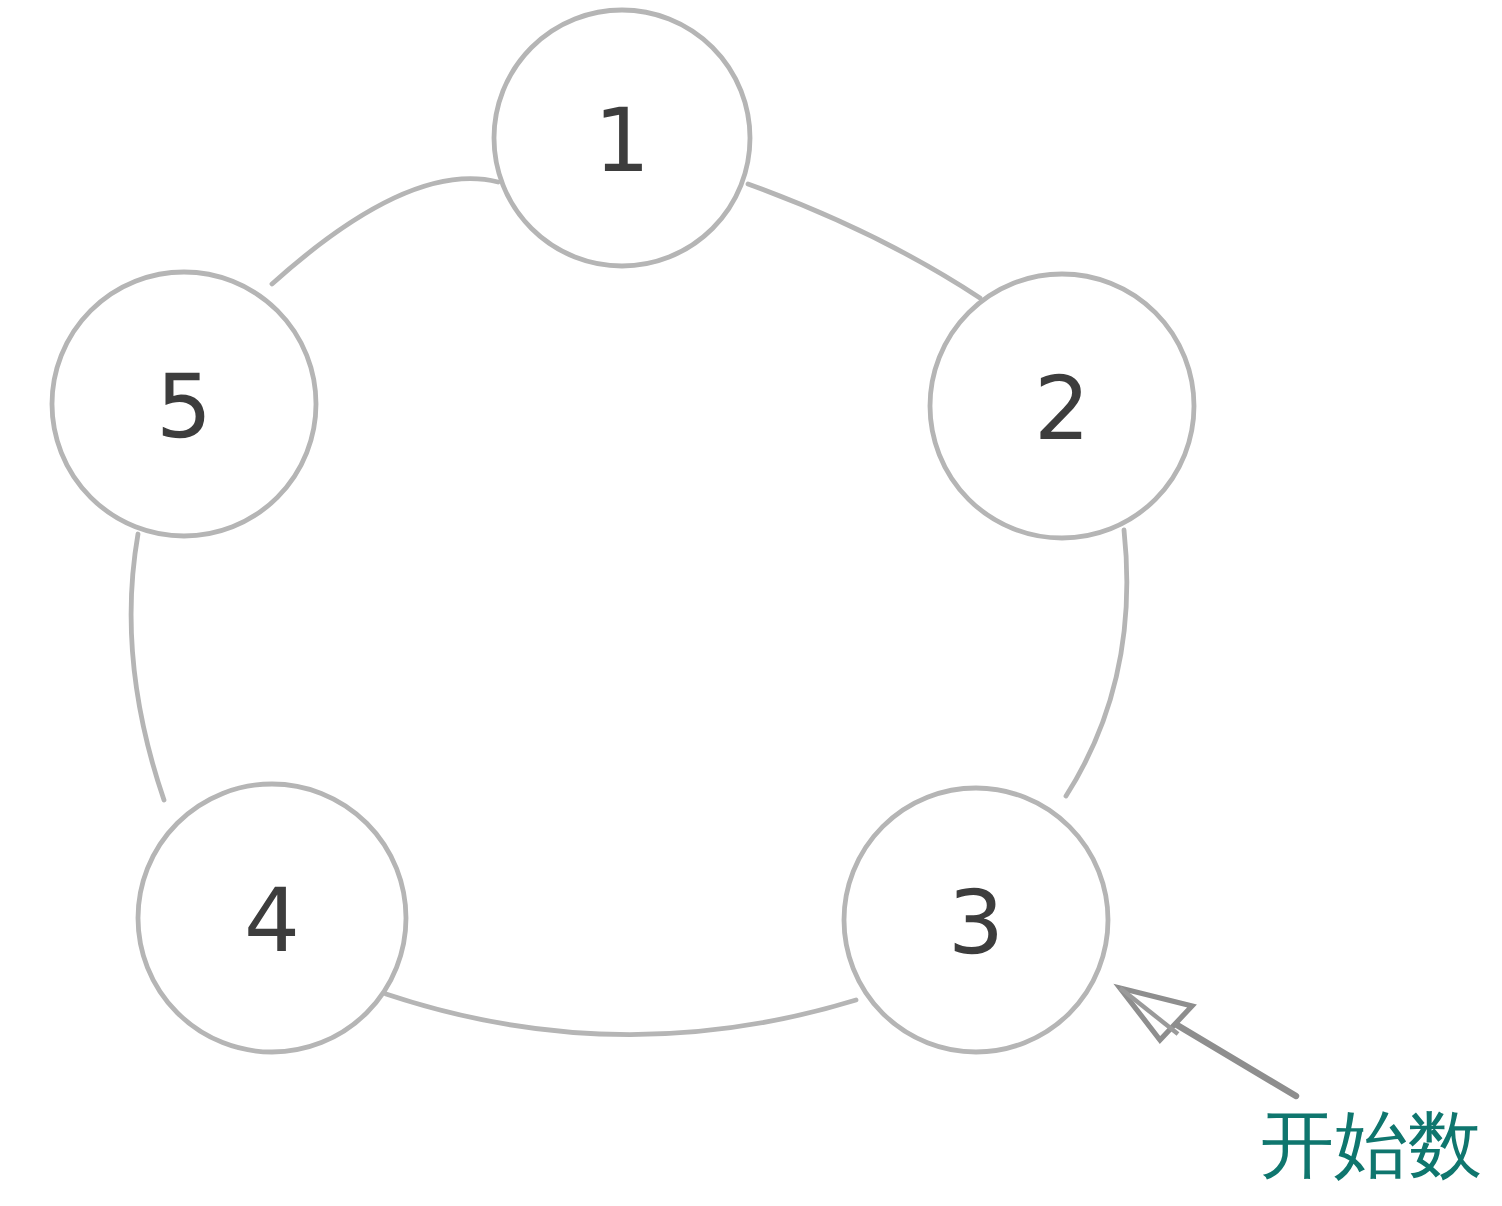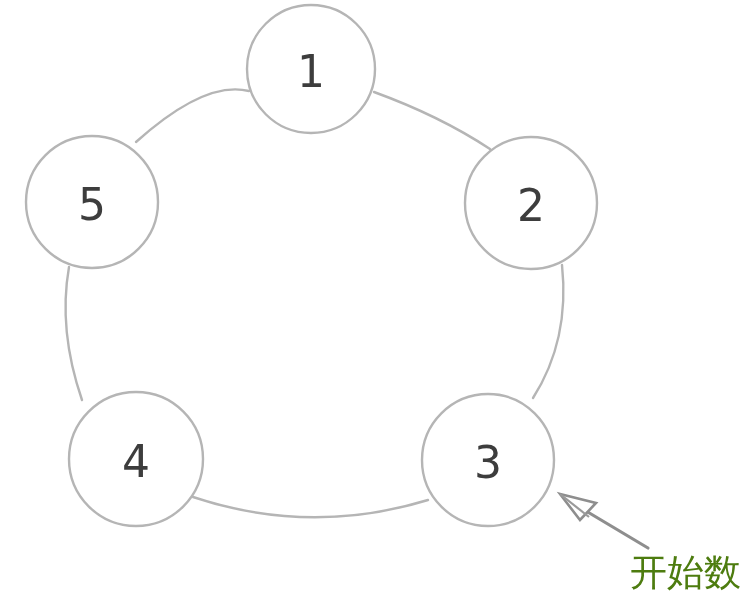--- a/index.html
+++ b/index.html
@@ -111,15 +111,15 @@
       <text class="node-label" x="92" y="204" fill="#3d3d3d">5</text>
     </g>
 
     <g>
       <line class="pointer-shaft" x1="648" y1="548" x2="586" y2="511" stroke="#8e8e8e"></line>
       <path class="pointer-head" d="M 560,494 L 596,503 L 580,520 Z" stroke="#8e8e8e"></path>
       <path class="pointer-head-inner" d="M 560,494 L 589,517" stroke="#8e8e8e"></path>
     </g>
   </svg>
 
-  <div class="annotation-text" style="left: 630px; top: 554px; color: #4d7c0f;">开始数</div>
+  <div class="annotation-text" style="left: 630px; top: 554px; color: #0f766e;">开始数</div>
 
 </div>
 
 </body></html>

